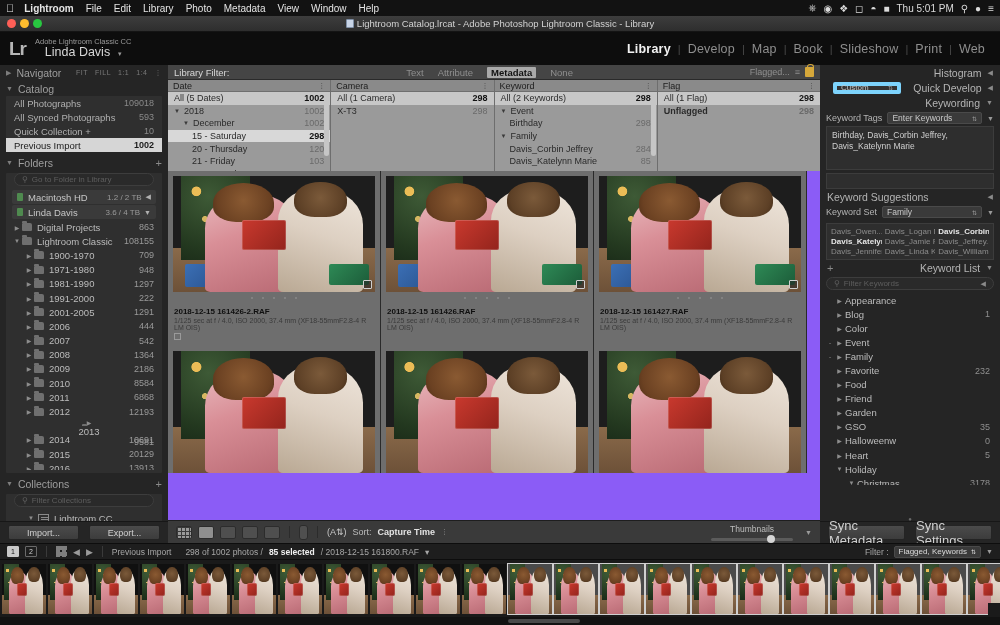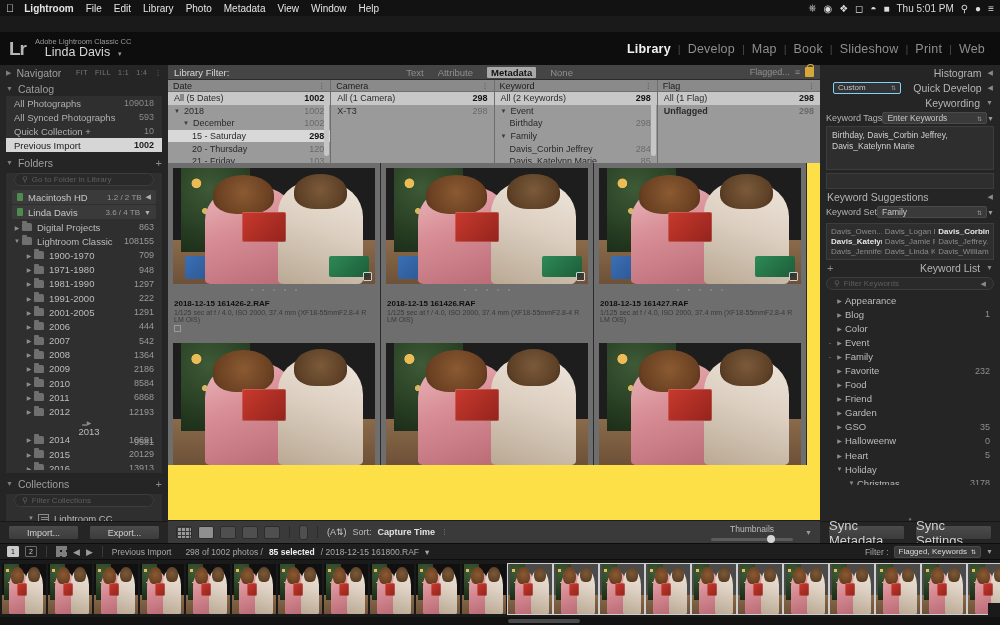--- a/index.html
+++ b/index.html
@@ -121,22 +121,22 @@
   .mrow .mc { margin-left:auto; font-size:9px; color:#6a6a6a; }
   .mrow.all { background:#c7c7c7; }
   .mrow.all .mc { color:#111; font-weight:bold; }
   .mrow.msel { background:#d8d8d8; }
   .mrow.msel .mc { color:#111; font-weight:bold; }
   .mrow .tw { font-size:6px; color:#3a3a3a; margin-right:4px; }
   .mscroll { position:absolute; right:1px; top:14px; width:5px; height:62px;
     background:#c6c6c6; border-radius:3px; }
 
   
-  .gridarea { position:absolute; top:98px; left:0; width:652px; height:411px;
-    background:#fde047; overflow:hidden; }
+  .gridarea { position:absolute; top:106px; left:0; width:652px; height:411px;
+    background:#8b5cf6; overflow:hidden; }
   .gridrow { display:flex; }
   .cell { width:213px; background:#3a3a3a; border-right:1px solid #2a2a2a; }
   .cell.selected { background:#6e6e6e; }
   .thumb { height:120px; margin:5px 5px 0 5px; position:relative; overflow:hidden; background:#1d1d1d; }
   .cell.top .thumb { height:116px; }
   .cellinfo { height:30px; padding:3px 6px 0 6px; }
   .fname { font-size:8px; color:#1c1c1c; font-weight:bold; }
   .cell.selected .fname { color:#0f0f0f; }
   .fexif { font-size:7px; color:#3a3a3a; margin-top:1px; }
   .dotsrow { height:12px; display:flex; align-items:center; justify-content:center; gap:9px; }
@@ -195,25 +195,25 @@
   .thumbslider { margin-left:auto; text-align:center; }
   .thumbslider .lbl { font-size:8.5px; color:#bdbdbd; }
   .slider { width:82px; height:3px; background:#5b5b5b; border-radius:2px; position:relative; margin-top:4px; }
   .slider .knob { position:absolute; left:56px; top:-3px; width:8px; height:8px;
     background:#d5d5d5; border-radius:50%; }
 
   
   .rtitle { display:flex; align-items:center; justify-content:flex-end; height:15px;
     padding:0 7px; font-size:10.5px; color:#b4b4b4; }
   .rtitle .tw { margin-left:6px; font-size:7px; color:#8a8a8a; }
-  .rpreset { height:12px; width:68px; background:#333; border:1px solid #7dd3fc;
+  .rpreset { height:12px; width:68px; background:#333; border:4px solid #7dd3fc;
     border-radius:2px; font-size:8px; color:#c4c4c4; display:flex; align-items:center;
     padding:0 4px; margin-right:auto; margin-left:6px; }
   .rpreset .sp { margin-left:auto; font-size:6px; color:#9a9a9a; }
-  .kwbar { display:flex; align-items:center; padding:2px 6px; gap:0; }
+  .kwbar { display:flex; align-items:center; padding:2px 6px; gap:5px; }
   .kwlabel { font-size:9px; color:#b4b4b4; }
   .kwfield { flex:1; height:12px; background:#3a3a3a; border:1px solid #4a4a4a;
     border-radius:2px; font-size:8.5px; color:#c8c8c8; display:flex; align-items:center; padding:0 4px; }
   .kwfield .sp { margin-left:auto; font-size:6px; color:#9a9a9a; }
   .kwbox { margin:0 6px; background:#2e2e2e; border:1px solid #3c3c3c; height:44px;
     padding:3px 5px; font-size:8.5px; color:#cfcfcf; line-height:1.35; }
   .kwbox2 { margin:3px 6px 0 6px; background:#2e2e2e; border:1px solid #3c3c3c; height:16px; }
   .ksgrid { display:grid; grid-template-columns:1fr 1fr 1fr; gap:1px 3px;
     margin:3px 6px 0 6px; background:#2e2e2e; border:1px solid #3c3c3c; padding:3px 4px; }
   .ks { font-size:8px; color:#8c8c8c; white-space:nowrap; overflow:hidden; }
@@ -286,20 +286,30 @@
       <span>◻</span>
       <span>◓</span>
       <span>■</span>
       <span>Thu 5:01 PM</span>
       <span>⚲</span>
       <span>●</span>
       <span>≡</span>
     </span>
   </div>
 
+  <div class="titlebar">
+    <div class="traffic">
+      <i class="t-red"></i>
+      <i class="t-yel"></i>
+      <i class="t-grn"></i>
+    </div>
+    <div class="titletext">
+      <span class="doc-ic"></span><span>Lightroom Catalog.lrcat - Adobe Photoshop Lightroom Classic - Library</span>
+    </div>
+  </div>
 
   <div class="idbar">
     <div class="lr-logo">Lr</div>
     <div class="id-names">
       <span class="id-small">Adobe Lightroom Classic CC</span>
       <span class="id-big">Linda Davis</span>
       <span class="id-caret">▾</span>
     </div>
     <div class="modules">
       <span class="module active">Library</span>

